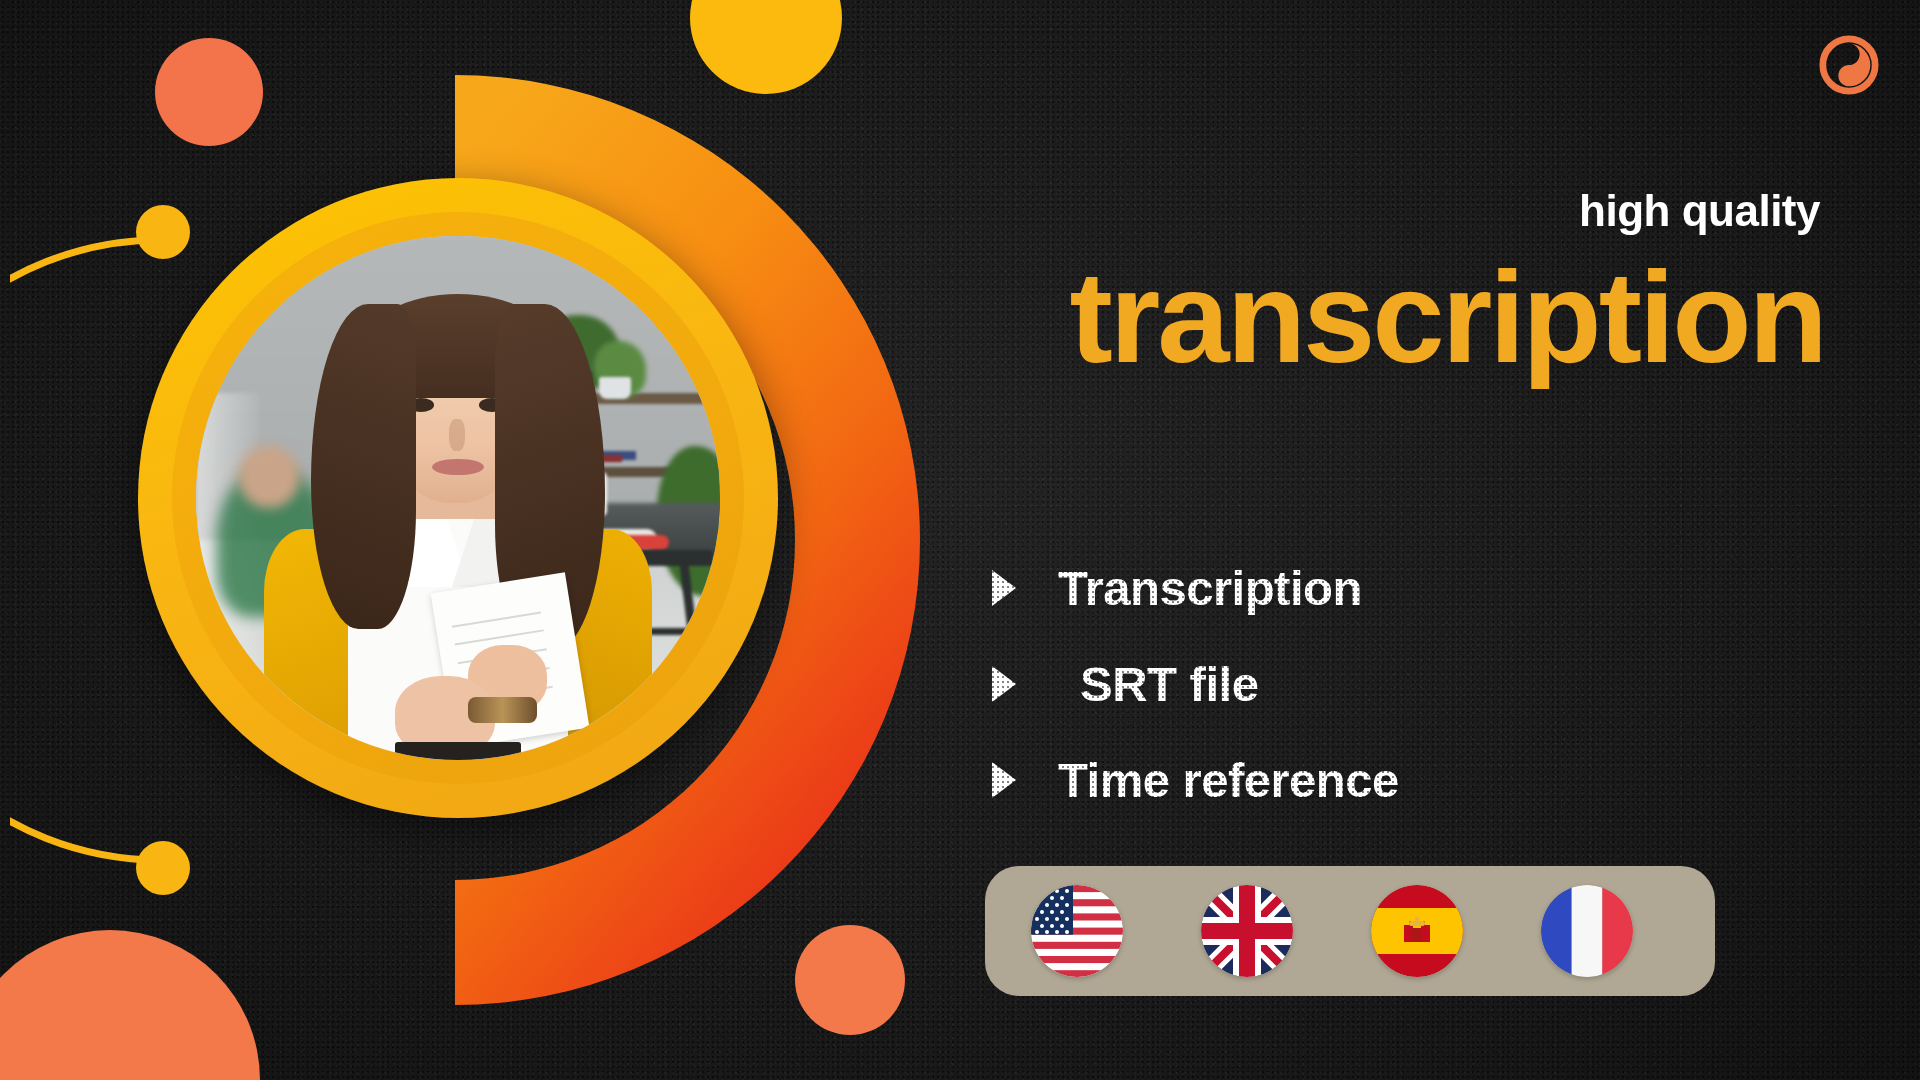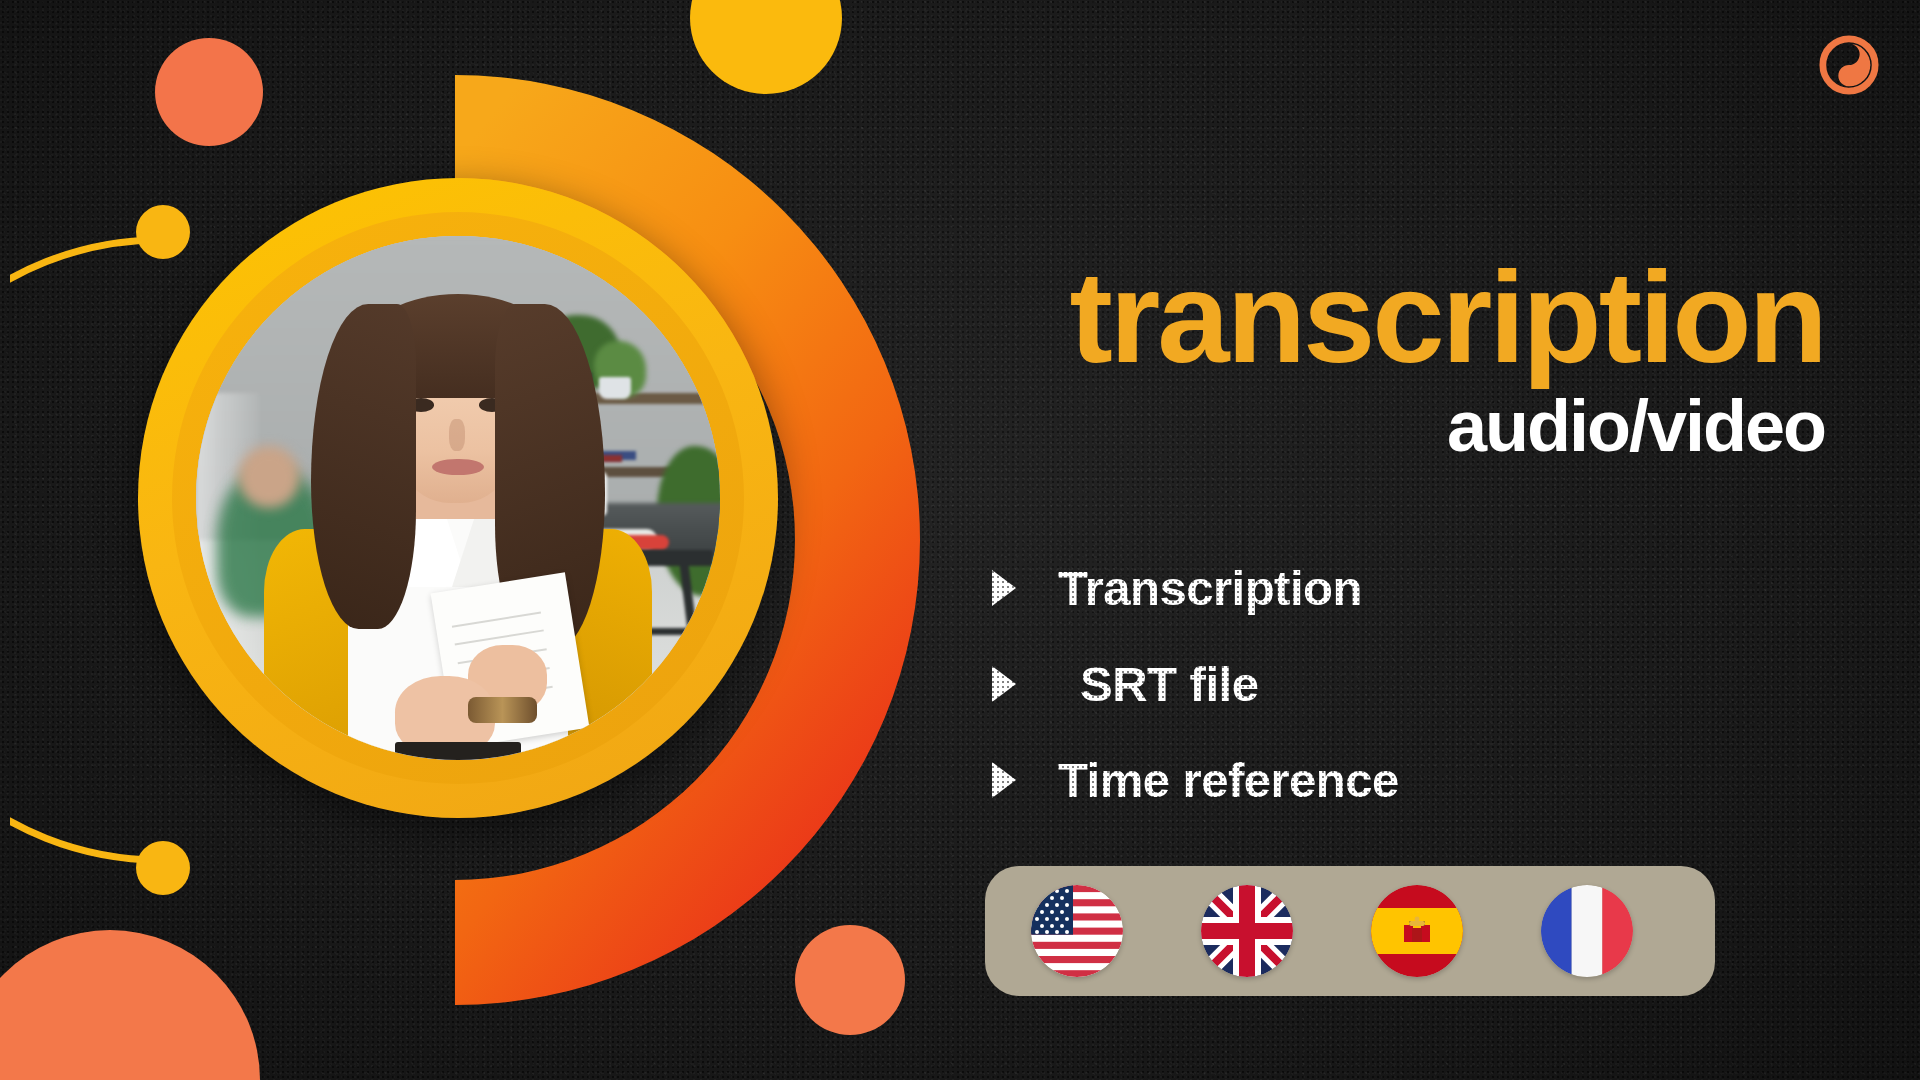--- a/index.html
+++ b/index.html
@@ -302,22 +302,22 @@
         </div>
         <div class="w-hand2"></div>
         <div class="w-hand"></div>
         <div class="w-watch"></div>
         <div class="w-belt"></div>
       </div>
     </div>
   </div>
 
   <div id="right-col">
+    <div id="eyebrow">high quality</div>
     <div id="headline">transcription</div>
-    <div id="subhead">audio/video</div>
   </div>
 
   <div id="features">
     <div class="feature-row">
       <span class="feature-bullet"></span>
       <span class="feature-label">Transcription</span>
     </div>
     <div class="feature-row indented">
       <span class="feature-bullet"></span>
       <span class="feature-label">SRT file</span>

